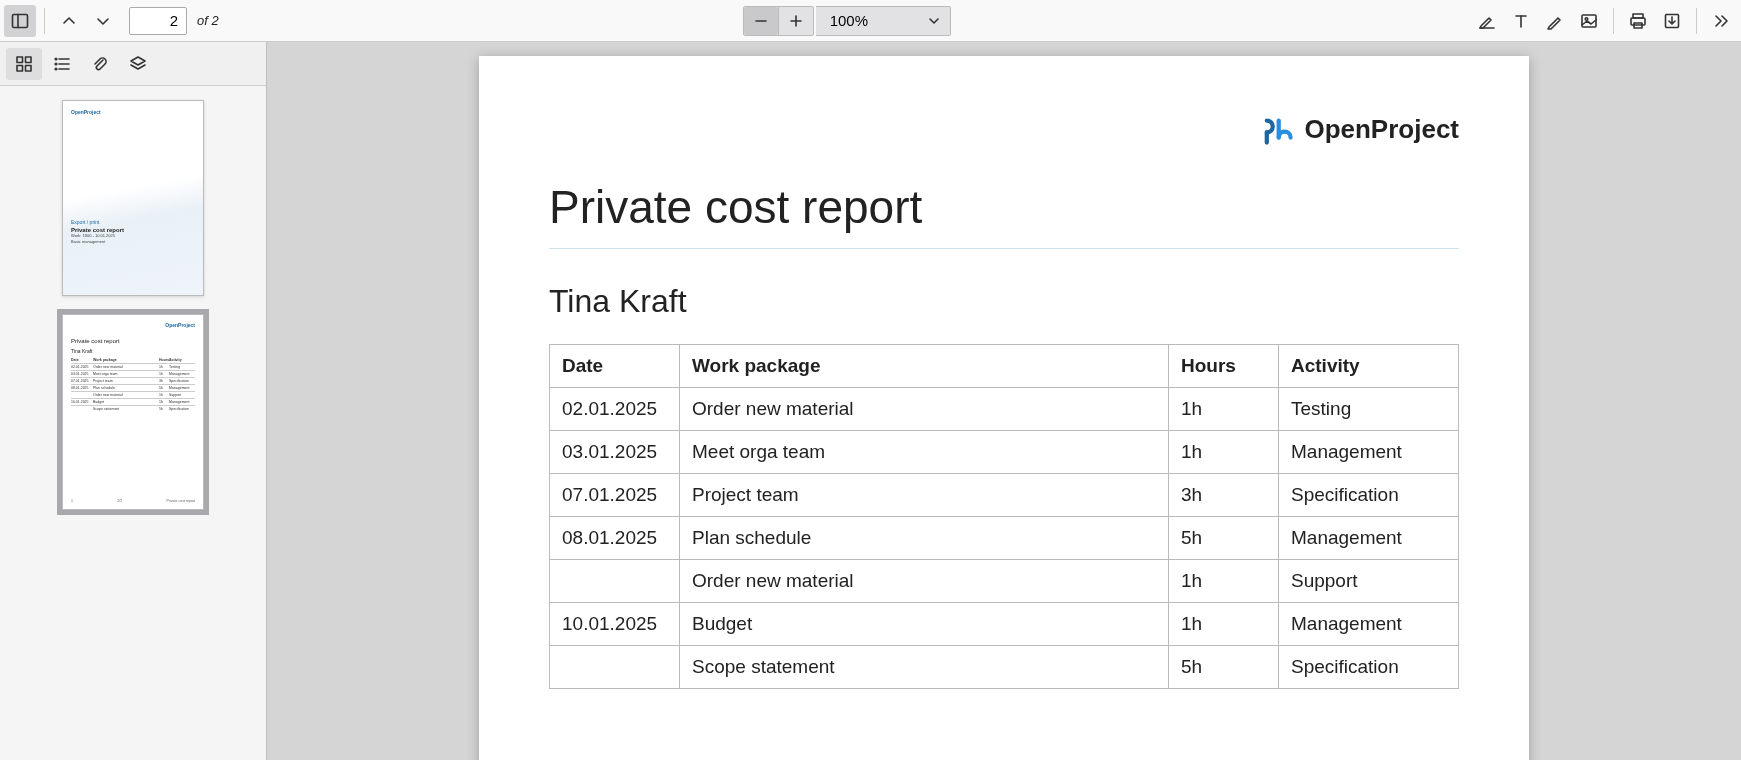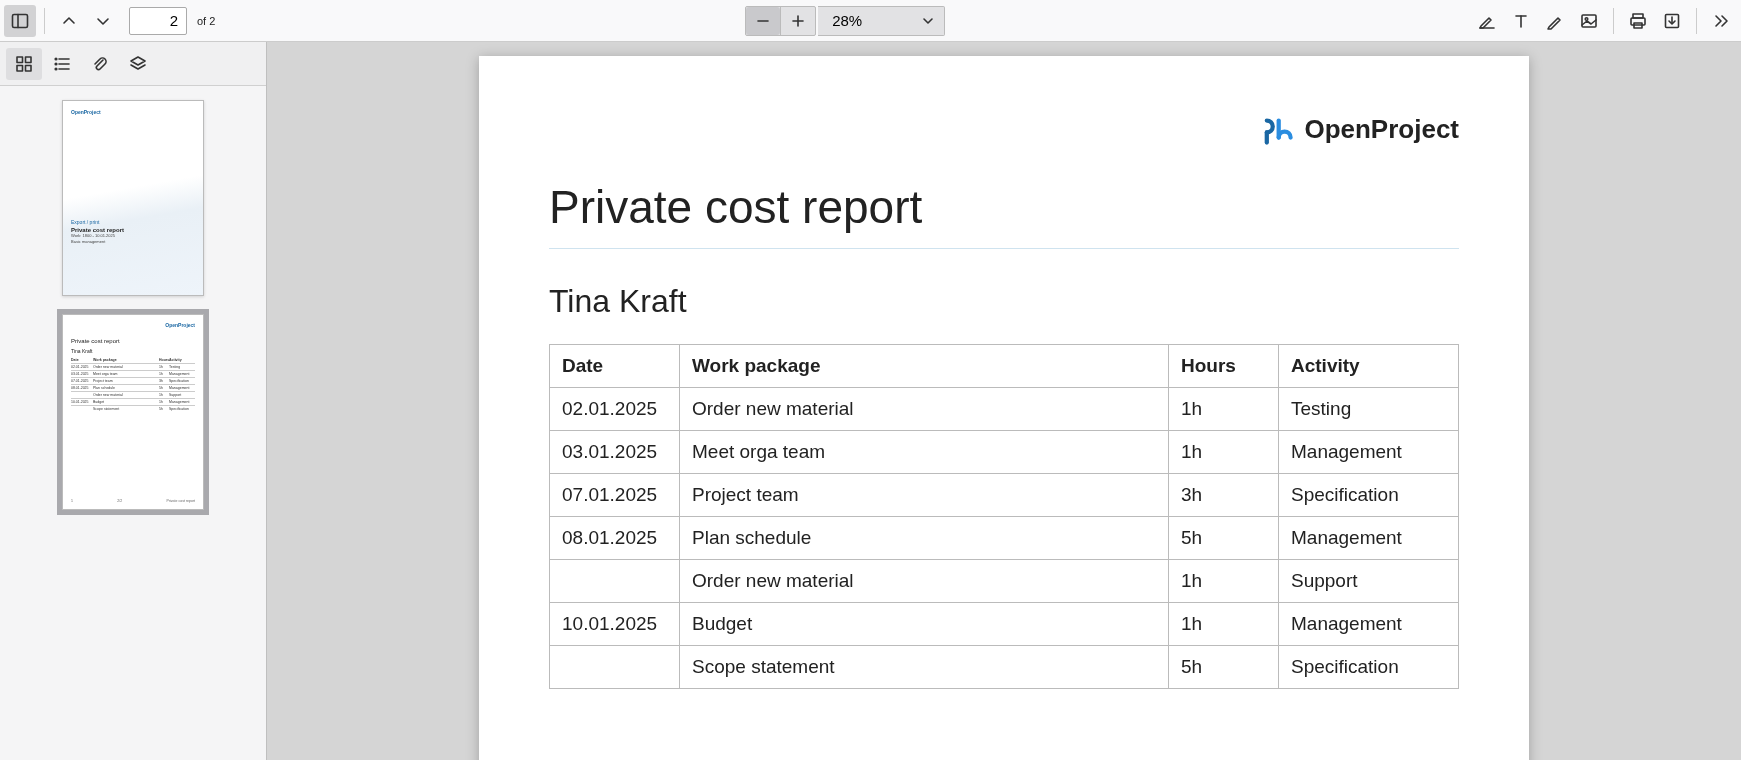--- a/index.html
+++ b/index.html
@@ -38,23 +38,24 @@
     height: 28px;
     text-align: right;
     padding: 0 8px;
     border: 1px solid #aaa;
     border-radius: 2px;
     font-size: 15px;
     background: #fff;
     margin: 0 4px 0 8px;
   }
   .page-of {
-    font-size: 11px;
+    font-size: 13px;
     color: #222;
     padding: 0 4px 0 4px;
+    font-style: italic;
   }
   .spacer { flex: 1; }
   .zoom-box {
     display: flex;
     align-items: center;
     background: #e2e2e4;
     border: 1px solid #bbb;
     border-radius: 2px;
     height: 30px;
   }
@@ -247,21 +248,21 @@
     </div>
     <div style="width:1px;height:100%;background:#bbb"></div>
     <div class="tb-btn">
       <svg width="18" height="18" viewBox="0 0 18 18" class="ico">
           <line x1="4" y1="9" x2="14" y2="9"></line>
           <line x1="9" y1="4" x2="9" y2="14"></line>
         </svg>
     </div>
   </div>
   <div class="zoom-select">
-    <span>28%</span>
+    <span>100%</span>
     <svg width="12" height="12" viewBox="0 0 12 12" class="ico">
         <polyline points="2,4 6,8 10,4"></polyline>
       </svg>
   </div>
 
   <div class="spacer"></div>
 
   <div class="tb-btn">
     <svg width="20" height="20" viewBox="0 0 20 20" class="ico">
       <path d="M4 15 L12 7 L14 9 L6 17 L3 17 Z"></path>

